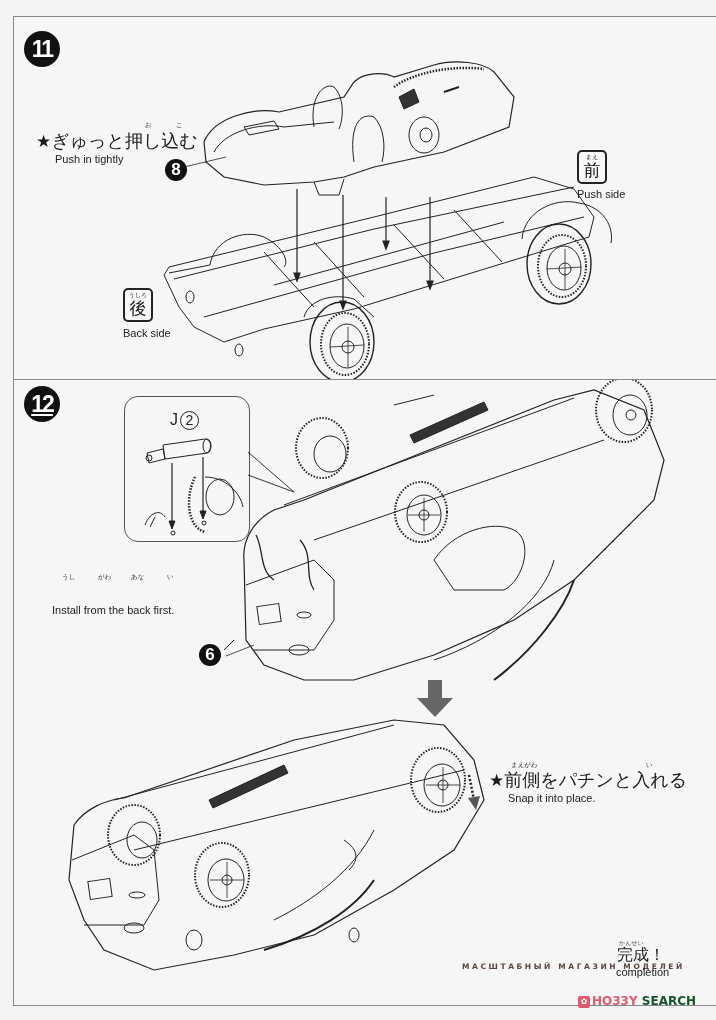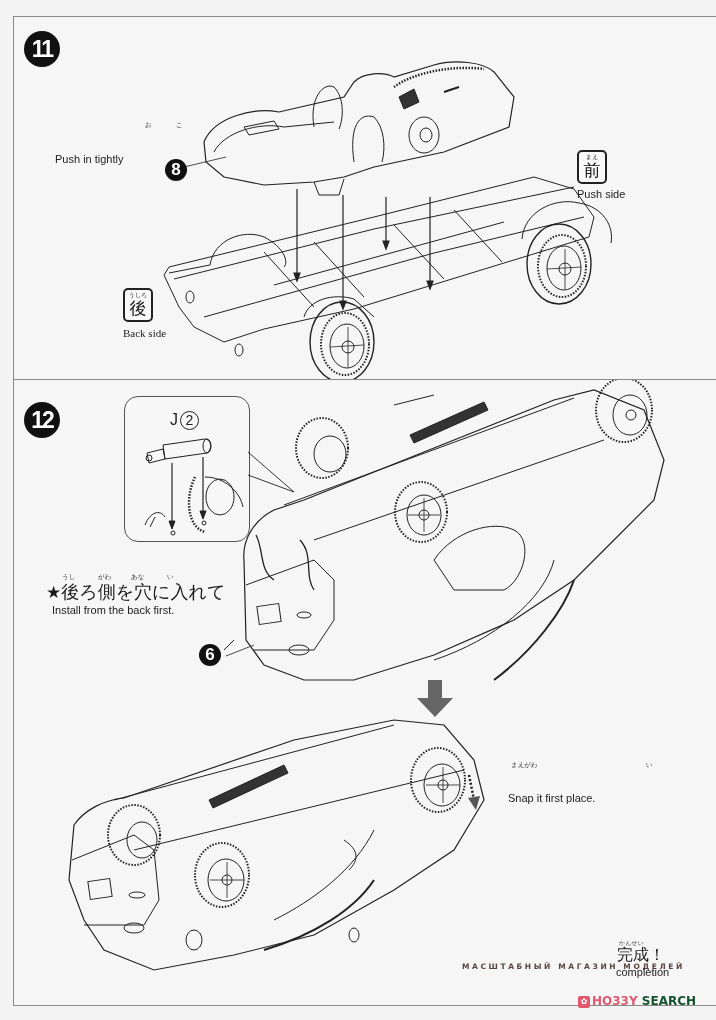--- a/index.html
+++ b/index.html
@@ -137,38 +137,41 @@
           <line x1="416" y1="180" x2="416" y2="270"></line>
             <path d="M413 264 L416 272 L419 264 Z" fill="#222"></path>
         </g>
 
         <line x1="170" y1="150" x2="212" y2="140" stroke-width="0.8"></line>
       </g>
     </svg>
 
     <span class="furi" style="left:131px;top:104px;">お</span>
     <span class="furi" style="left:162px;top:104px;">こ</span>
+    <div class="ja" style="left:22px;top:112px;">
+      <span class="star">★</span><span>ぎゅっと押し込む</span>
+    </div>
     <div class="en" style="left:41px;top:136px;">Push in tightly</div>
     <div class="part-num" style="left:151px;top:142px;">8</div>
 
     <div class="kanji-box" style="left:563px;top:133px;">
       <span class="f">まえ</span>
       <span class="k">前</span>
     </div>
     <div class="en" style="left:563px;top:171px;">Push side</div>
 
     <div class="kanji-box" style="left:109px;top:271px;">
       <span class="f">うしろ</span>
       <span class="k">後</span>
     </div>
-    <div class="en" style="left:109px;top:310px;font-family:Liberation Serif, serif;">Back side</div>
+    <div class="en" style="left:109px;top:310px;">Back side</div>
   </div>
 
   <div class="panel" id="panel-12">
-    <div class="step-num" style="left:10px;top:22px;">12</div>
+    <div class="step-num" style="left:10px;top:6px;text-decoration:underline;">12</div>
 
     <div class="inset">
       <div class="part-label" style="left:24px;top:14px;margin-left:21px;">
         <span>J</span><span class="circ">2</span>
       </div>
       <svg width="124" height="144" style="position:absolute;left:0;top:0;">
         <g fill="none" stroke="#222" stroke-width="1">
           <path d="M38 48 L80 42 C86 42 88 52 82 56 L40 62 Z"></path>
           <ellipse cx="82" cy="49" rx="4" ry="7"></ellipse>
           <path d="M22 56 L38 52 L40 62 L24 66 Z"></path>
@@ -276,29 +279,29 @@
           <path d="M455 395 L460 420" stroke-width="2.5" stroke-dasharray="2 2"></path>
           <path d="M454 418 L462 430 L466 416 Z" fill="#555" stroke="none"></path>
         </g>
       </g>
     </svg>
 
     <span class="furi" style="left:48px;top:193px;">うし</span>
     <span class="furi" style="left:84px;top:193px;">がわ</span>
     <span class="furi" style="left:117px;top:193px;">あな</span>
     <span class="furi" style="left:153px;top:193px;">い</span>
-    <div class="ja" style="left:32px;top:200px;">
-      <span class="star">★</span><span>後ろ側を穴に入れて</span>
-    </div>
     <div class="en" style="left:38px;top:224px;">Install from the back first.</div>
     <div class="part-num" style="left:185px;top:264px;">6</div>
 
     <span class="furi" style="left:497px;top:381px;">まえがわ</span>
     <span class="furi" style="left:632px;top:381px;">い</span>
-    <div class="en" style="left:494px;top:412px;">Snap it first place.</div>
+    <div class="ja" style="left:475px;top:388px;">
+      <span class="star">★</span><span>前側をパチンと入れる</span>
+    </div>
+    <div class="en" style="left:494px;top:412px;">Snap it into place.</div>
   </div>
 
   <div class="wm-sub">МАСШТАБНЫЙ МАГАЗИН МОДЕЛЕЙ</div>
   <div class="completion-furi">かんせい</div>
   <div class="completion-ja">完成！</div>
   <div class="completion-en">completion</div>
 
   <div class="hobby">
     <span class="logo-icon">✿</span><span class="h1">HO33Y</span> <span class="h2">SEARCH</span>
   </div>

